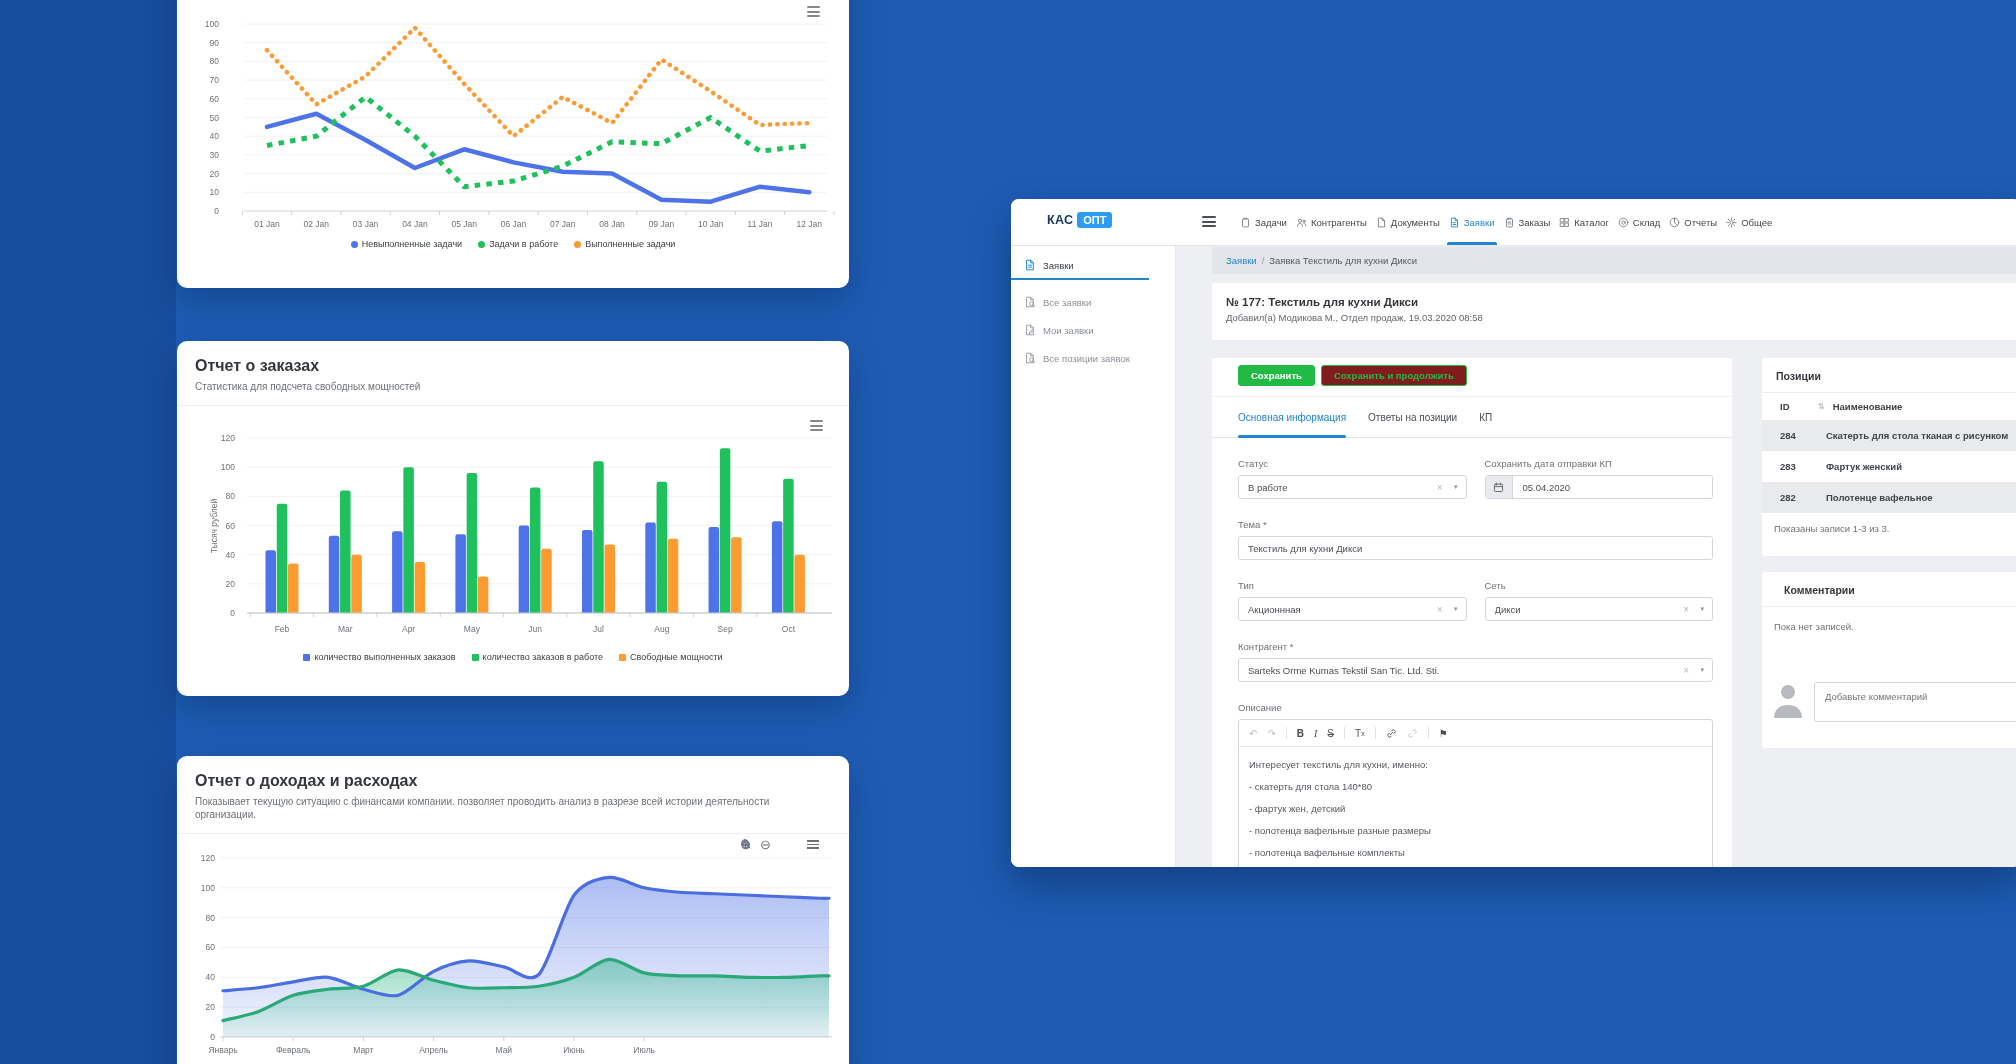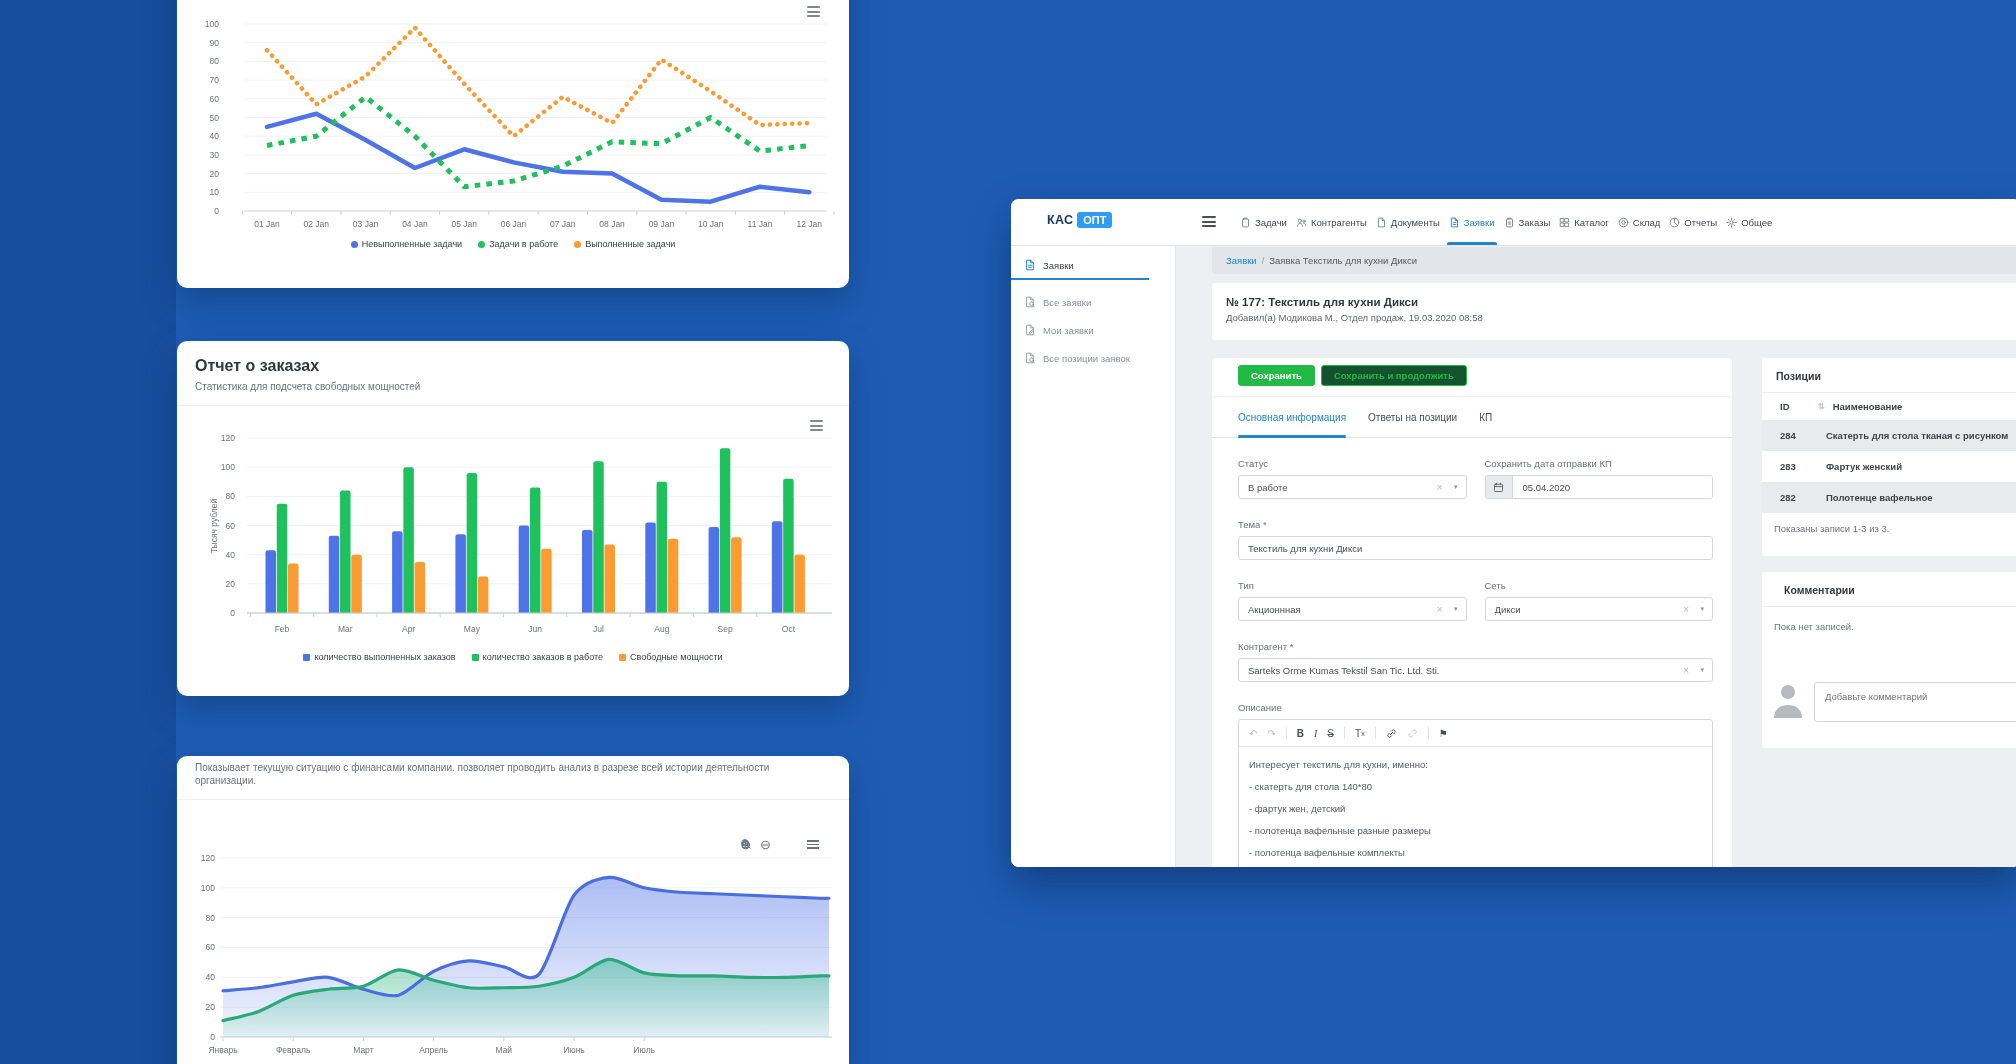--- a/index.html
+++ b/index.html
@@ -72,21 +72,21 @@
   .tcard{position:absolute;left:201px;top:84px;width:809px;height:57px;background:#fff;border-radius:3px;}
   .ttl{padding:13px 0 0 14px;font-size:11.5px;font-weight:bold;color:#33373c;}
   .tmeta{padding:4px 0 0 14px;font-size:9.5px;color:#5f646a;}
 
   .fcard{position:absolute;left:201px;top:159px;width:520px;height:520px;background:#fff;border-radius:3px;
          box-sizing:border-box;padding:7px 19px 0 26px;font-size:9.5px;}
   .btnrow{display:flex;gap:6px;align-items:flex-end;}
   .btn{height:21px;padding:0 12px;font-weight:bold;font-size:9.5px;border-radius:3px;display:flex;
        align-items:center;cursor:pointer;box-sizing:border-box;}
   .btn-solid{background:#21ba45;border:1px solid #21ba45;color:#fff;}
-  .btn-outline{background:#14532d;border:1px solid #21ba45;color:#21ba45;}
+  .btn-outline{background:#7f1d1d;border:1px solid #21ba45;color:#21ba45;}
   .fdiv{margin:10px -19px 0 -26px;border-top:1px solid #eef0f2;}
   .tabs{display:flex;gap:22px;margin:0 -19px 0 -26px;padding-left:26px;border-bottom:1px solid #e2e4e7;height:40px;}
   .tab{position:relative;display:flex;align-items:center;font-size:10px;color:#4a4f55;cursor:pointer;}
   .tab.active{color:#2185d0;}
   .tab.active::after{content:"";position:absolute;left:0;right:0;bottom:-1px;height:3px;background:#2185d0;border-radius:2px;}
   .flabel{margin:20px 0 6px;font-size:9.5px;color:#6d7277;}
   .frow{display:flex;gap:18px;}
   .fg{flex:1;min-width:0;}
   .sel{position:relative;height:24px;border:1px solid #d4d7db;border-radius:3px;display:flex;align-items:center;
        padding:0 36px 0 9px;font-size:9.5px;color:#4a4e54;background:#fff;cursor:pointer;box-sizing:border-box;}
@@ -344,20 +344,21 @@
         <text x="326.8" y="297" text-anchor="middle" class="tick">Май</text>
         <line x1="397" y1="281" x2="397" y2="285" stroke="#cdd1d5"></line>
         <text x="397" y="297" text-anchor="middle" class="tick">Июнь</text>
         <line x1="467.20000000000005" y1="281" x2="467.20000000000005" y2="285" stroke="#cdd1d5"></line>
         <text x="467.20000000000005" y="297" text-anchor="middle" class="tick">Июль</text>
         <path d="M46 234.748C51.01428571428571 234.32171428571428 71.07142857142857 233.04285714285714 81.1 231.764C91.12857142857142 230.48514285714288 106.17142857142858 227.28799999999998 116.2 225.796C126.22857142857143 224.304 141.27142857142857 220.25428571428571 151.3 221.32C161.32857142857145 222.38571428571427 176.37142857142857 230.6982857142857 186.4 233.256C196.42857142857144 235.8137142857143 211.47142857142856 241.7817142857143 221.5 239.224C231.52857142857144 236.6662857142857 246.57142857142858 220.25428571428571 256.6 215.352C266.62857142857143 210.4497142857143 281.67142857142863 205.54742857142858 291.70000000000005 204.90800000000002C301.72857142857146 204.26857142857145 316.7714285714286 208.9577142857143 326.8 210.876C336.8285714285714 212.7942857142857 351.8714285714286 228.56685714285715 361.90000000000003 218.336C371.92857142857144 208.10514285714288 386.9714285714286 153.1142857142857 397 139.26C407.0285714285714 125.40571428571427 422.0714285714286 122.42171428571427 432.1 121.356C442.12857142857143 120.29028571428572 457.17142857142863 129.66857142857143 467.20000000000005 131.8C477.22857142857146 133.9314285714286 492.2714285714286 135.4234285714286 502.3 136.276C512.3285714285714 137.12857142857143 527.3714285714286 137.3417142857143 537.4000000000001 137.768C547.4285714285716 138.1942857142857 562.4714285714285 138.83371428571428 572.5 139.26C582.5285714285715 139.6862857142857 597.5714285714286 140.3257142857143 607.6 140.752C617.6285714285715 141.17828571428572 636.3571428571429 142.03085714285714 642.7 142.244C649.0428571428572 142.45714285714286 650.6714285714286 142.244 652 142.244L652 281L46 281Z" fill="url(#g3-0)" stroke="none"></path>
         <path d="M46 264.588C51.01428571428571 263.3091428571429 71.07142857142857 259.25942857142854 81.1 255.636C91.12857142857142 252.01257142857142 106.17142857142858 242.42114285714285 116.2 239.224C126.22857142857143 236.02685714285712 141.27142857142857 234.53485714285713 151.3 233.256C161.32857142857145 231.97714285714287 176.37142857142857 233.04285714285714 186.4 230.272C196.42857142857144 227.50114285714284 211.47142857142856 214.71257142857144 221.5 213.86C231.52857142857144 213.0074285714286 246.57142857142858 221.7462857142857 256.6 224.304C266.62857142857143 226.8617142857143 281.67142857142863 230.69828571428573 291.70000000000005 231.764C301.72857142857146 232.8297142857143 316.7714285714286 231.97714285714287 326.8 231.764C336.8285714285714 231.55085714285715 351.8714285714286 231.76399999999998 361.90000000000003 230.272C371.92857142857144 228.78 386.9714285714286 225.15657142857143 397 221.32C407.0285714285714 217.48342857142856 422.0714285714286 204.05542857142856 432.1 203.416C442.12857142857143 202.77657142857143 457.17142857142863 214.49942857142855 467.20000000000005 216.844C477.22857142857146 219.18857142857144 492.2714285714286 219.4017142857143 502.3 219.828C512.3285714285714 220.25428571428571 527.3714285714286 219.61485714285715 537.4000000000001 219.828C547.4285714285716 220.04114285714286 562.4714285714285 221.10685714285714 572.5 221.32C582.5285714285715 221.53314285714285 597.5714285714286 221.53314285714285 607.6 221.32C617.6285714285715 221.10685714285714 636.3571428571429 220.04114285714286 642.7 219.828C649.0428571428572 219.61485714285715 650.6714285714286 219.828 652 219.828L652 281L46 281Z" fill="url(#g3-1)" stroke="none"></path>
         <path d="M46 234.748C51.01428571428571 234.32171428571428 71.07142857142857 233.04285714285714 81.1 231.764C91.12857142857142 230.48514285714288 106.17142857142858 227.28799999999998 116.2 225.796C126.22857142857143 224.304 141.27142857142857 220.25428571428571 151.3 221.32C161.32857142857145 222.38571428571427 176.37142857142857 230.6982857142857 186.4 233.256C196.42857142857144 235.8137142857143 211.47142857142856 241.7817142857143 221.5 239.224C231.52857142857144 236.6662857142857 246.57142857142858 220.25428571428571 256.6 215.352C266.62857142857143 210.4497142857143 281.67142857142863 205.54742857142858 291.70000000000005 204.90800000000002C301.72857142857146 204.26857142857145 316.7714285714286 208.9577142857143 326.8 210.876C336.8285714285714 212.7942857142857 351.8714285714286 228.56685714285715 361.90000000000003 218.336C371.92857142857144 208.10514285714288 386.9714285714286 153.1142857142857 397 139.26C407.0285714285714 125.40571428571427 422.0714285714286 122.42171428571427 432.1 121.356C442.12857142857143 120.29028571428572 457.17142857142863 129.66857142857143 467.20000000000005 131.8C477.22857142857146 133.9314285714286 492.2714285714286 135.4234285714286 502.3 136.276C512.3285714285714 137.12857142857143 527.3714285714286 137.3417142857143 537.4000000000001 137.768C547.4285714285716 138.1942857142857 562.4714285714285 138.83371428571428 572.5 139.26C582.5285714285715 139.6862857142857 597.5714285714286 140.3257142857143 607.6 140.752C617.6285714285715 141.17828571428572 636.3571428571429 142.03085714285714 642.7 142.244C649.0428571428572 142.45714285714286 650.6714285714286 142.244 652 142.244" fill="none" stroke="#4a6ee0" stroke-width="3.2" stroke-linecap="round"></path>
         <path d="M46 264.588C51.01428571428571 263.3091428571429 71.07142857142857 259.25942857142854 81.1 255.636C91.12857142857142 252.01257142857142 106.17142857142858 242.42114285714285 116.2 239.224C126.22857142857143 236.02685714285712 141.27142857142857 234.53485714285713 151.3 233.256C161.32857142857145 231.97714285714287 176.37142857142857 233.04285714285714 186.4 230.272C196.42857142857144 227.50114285714284 211.47142857142856 214.71257142857144 221.5 213.86C231.52857142857144 213.0074285714286 246.57142857142858 221.7462857142857 256.6 224.304C266.62857142857143 226.8617142857143 281.67142857142863 230.69828571428573 291.70000000000005 231.764C301.72857142857146 232.8297142857143 316.7714285714286 231.97714285714287 326.8 231.764C336.8285714285714 231.55085714285715 351.8714285714286 231.76399999999998 361.90000000000003 230.272C371.92857142857144 228.78 386.9714285714286 225.15657142857143 397 221.32C407.0285714285714 217.48342857142856 422.0714285714286 204.05542857142856 432.1 203.416C442.12857142857143 202.77657142857143 457.17142857142863 214.49942857142855 467.20000000000005 216.844C477.22857142857146 219.18857142857144 492.2714285714286 219.4017142857143 502.3 219.828C512.3285714285714 220.25428571428571 527.3714285714286 219.61485714285715 537.4000000000001 219.828C547.4285714285716 220.04114285714286 562.4714285714285 221.10685714285714 572.5 221.32C582.5285714285715 221.53314285714285 597.5714285714286 221.53314285714285 607.6 221.32C617.6285714285715 221.10685714285714 636.3571428571429 220.04114285714286 642.7 219.828C649.0428571428572 219.61485714285715 650.6714285714286 219.828 652 219.828" fill="none" stroke="#2aa878" stroke-width="3.2" stroke-linecap="round"></path>
       </svg>
+    <h3>Отчет о доходах и расходах</h3>
     <p class="sub">Показывает текущую ситуацию с финансами компании. позволяет проводить анализ в разрезе всей истории деятельности организации.</p>
     <div class="hdr-line"></div>
     <div class="c3tools" id="c3tools">
         <span class="tbn">⊕</span>
         <span class="tbn">⊖</span>
         <span class="tbn t-active">
           <svg viewBox="0 0 12 12" width="11" height="11" fill="none" stroke="currentColor" stroke-width="1" stroke-linecap="round" stroke-linejoin="round">
             <circle cx="5.3" cy="5.3" r="3.5"></circle>
             <path d="M7.9 7.9 L11 11"></path>
           </svg>

